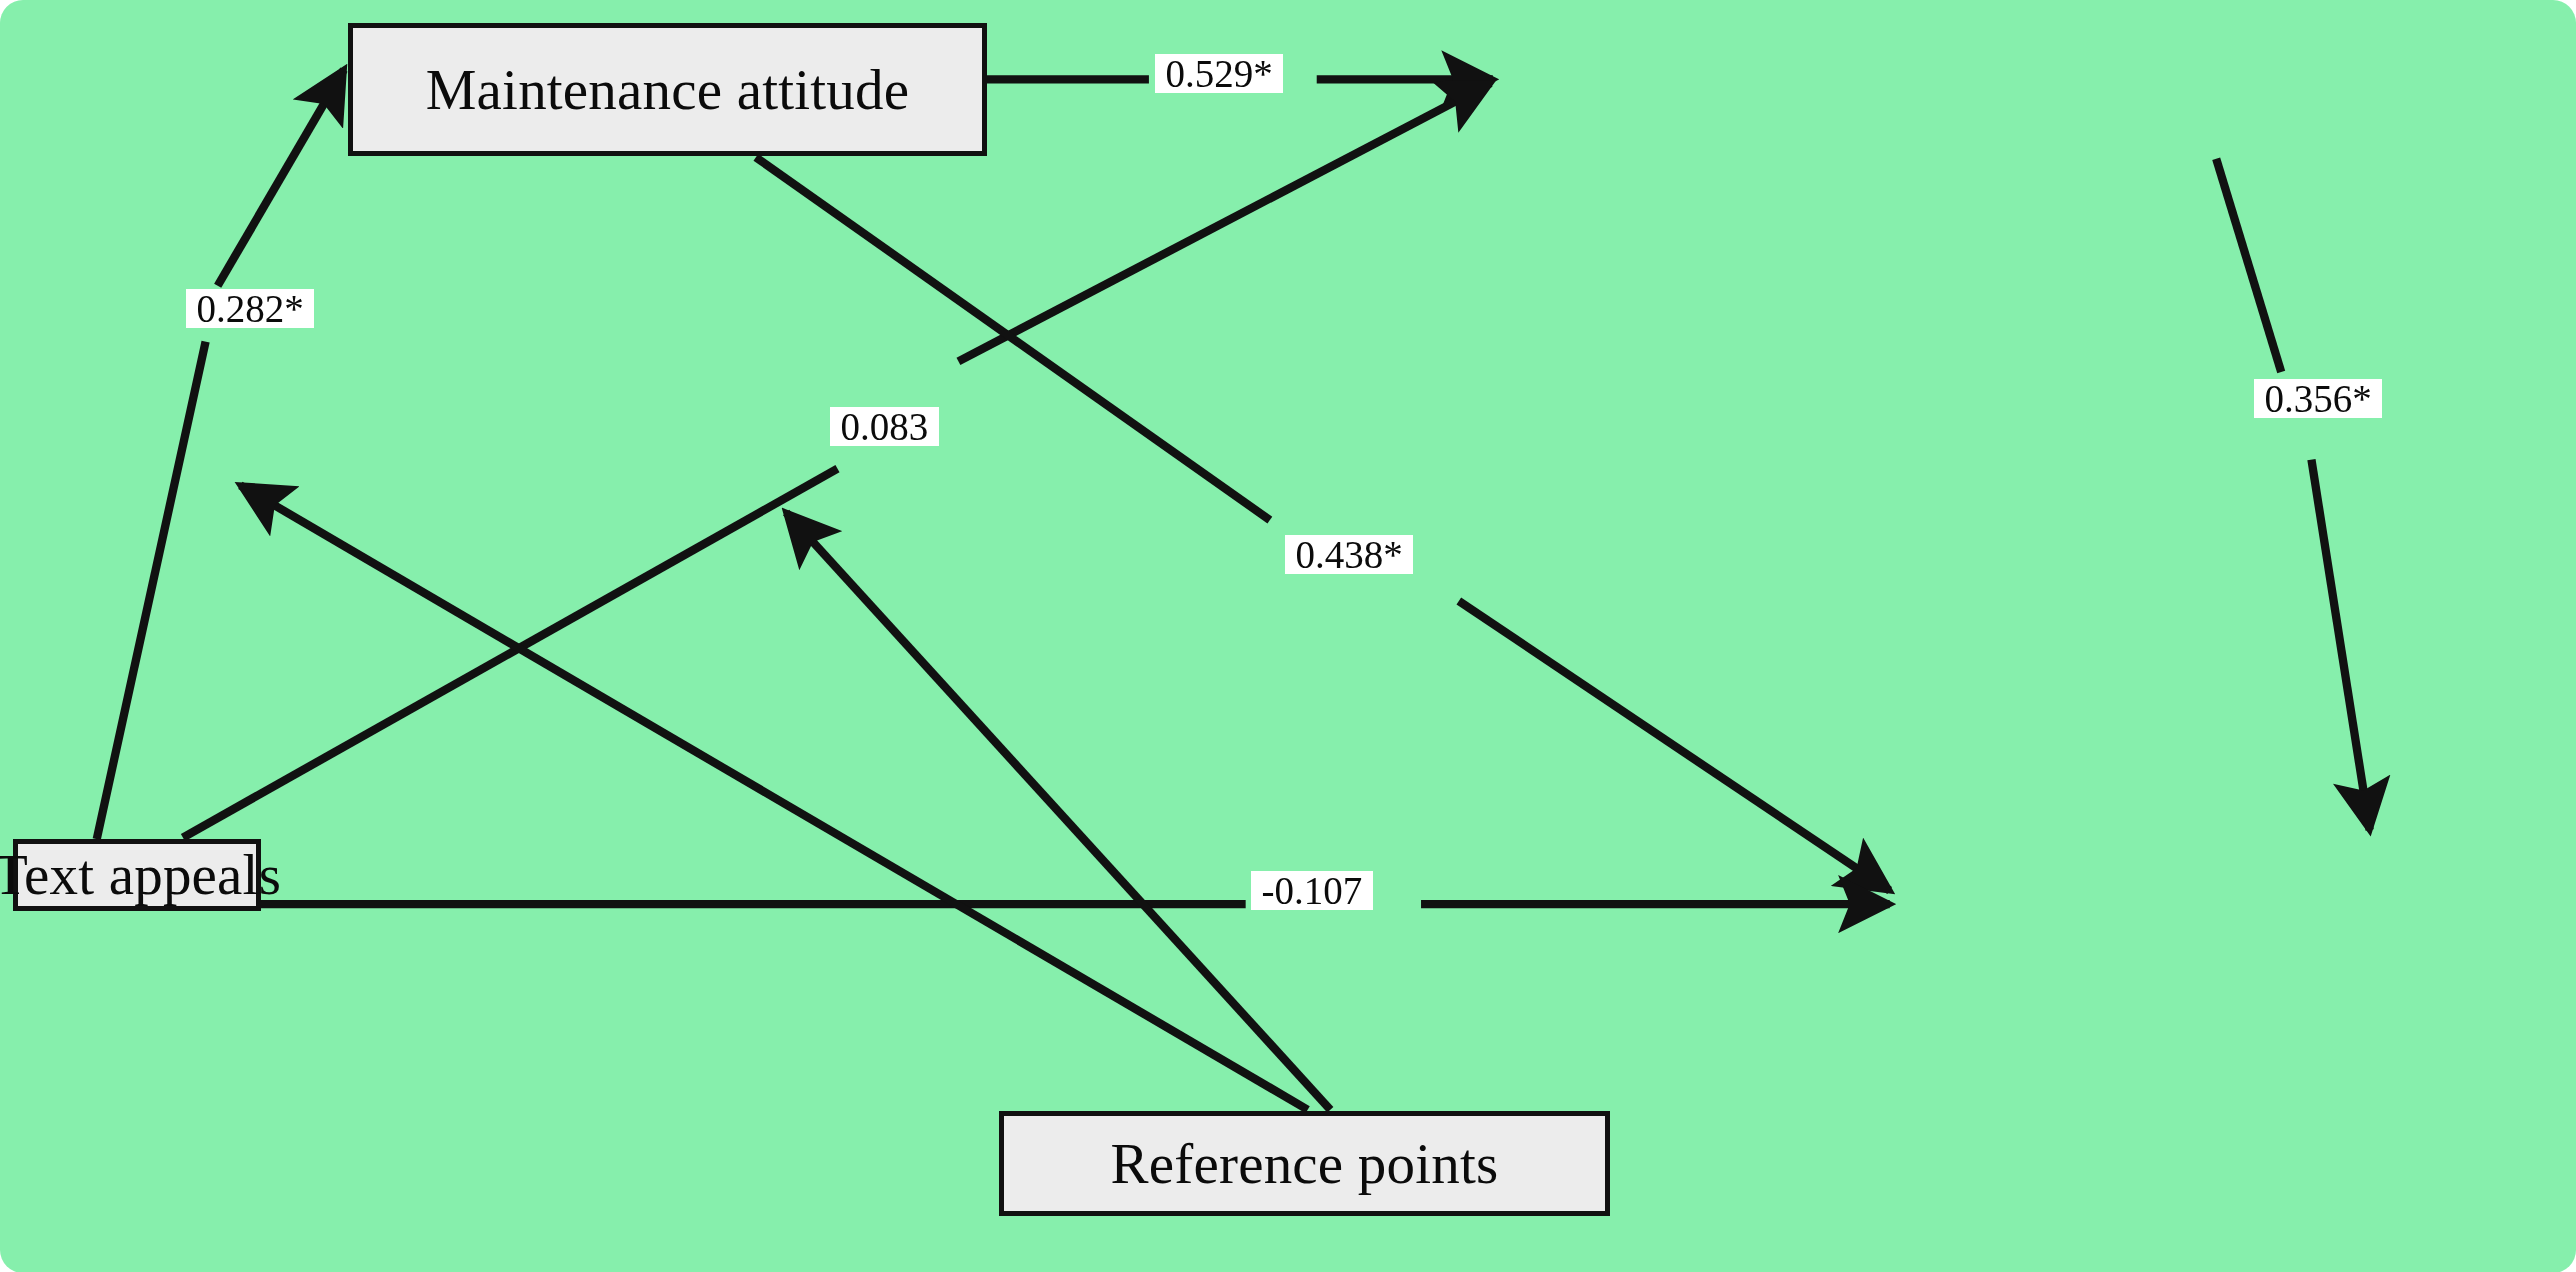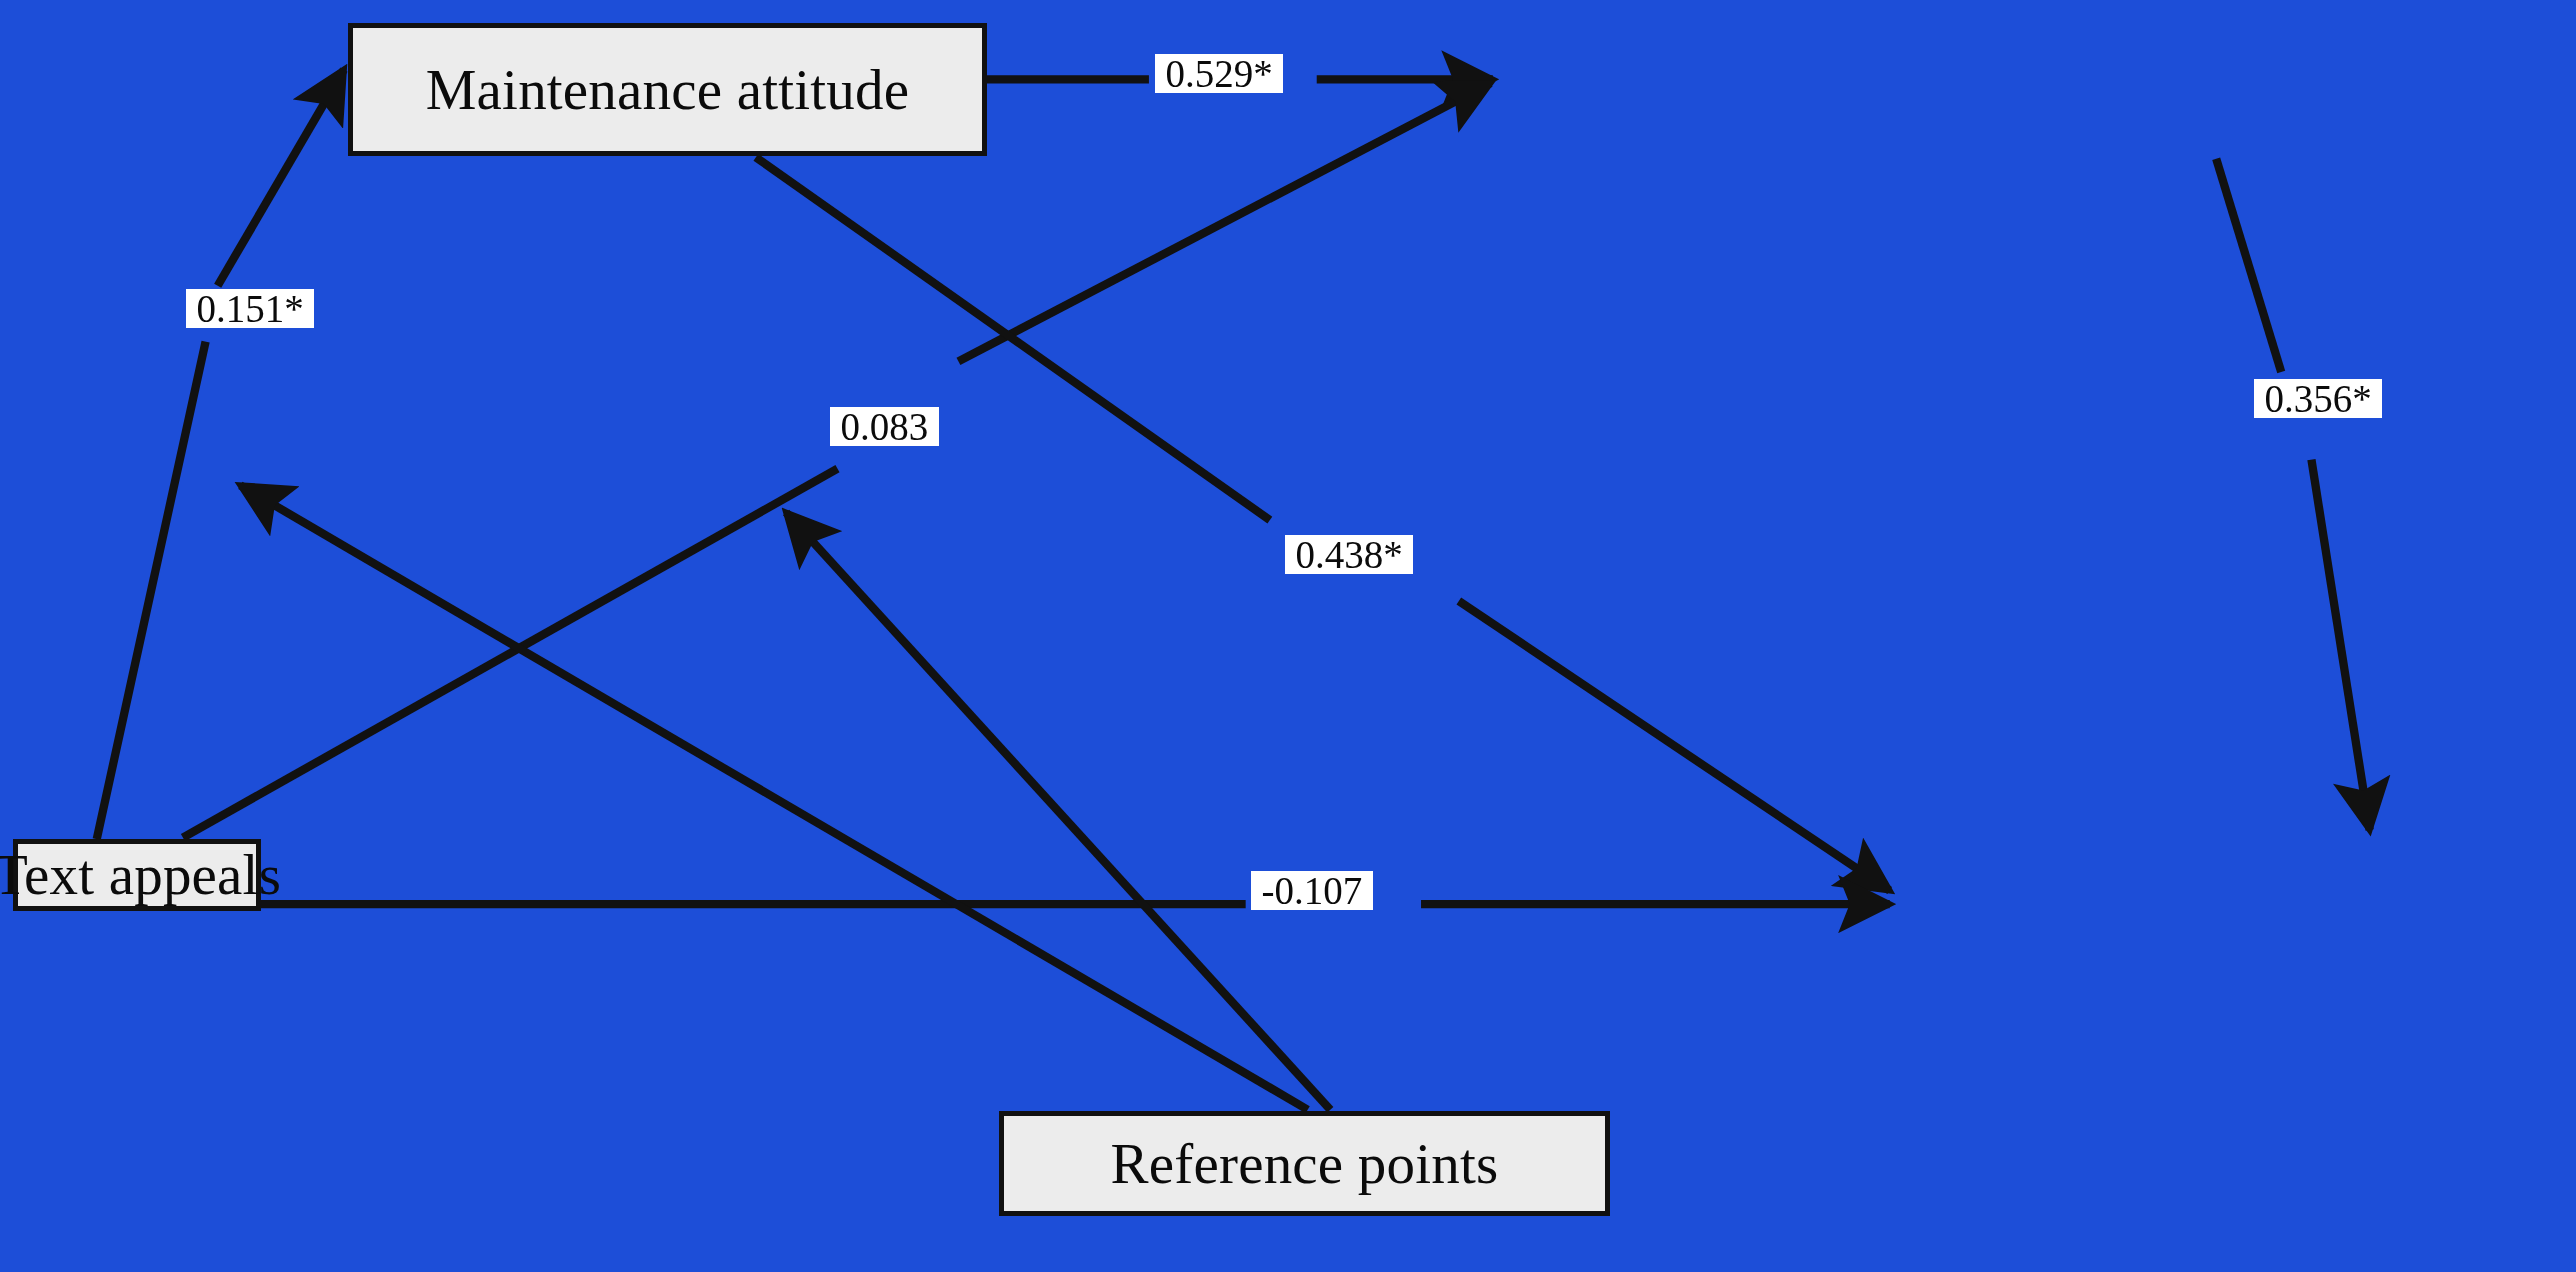--- a/index.html
+++ b/index.html
@@ -8,22 +8,23 @@
     padding: 0;
     background: #ffffff;
   }
   body {
     font-family: "Liberation Serif", "DejaVu Serif", serif;
   }
   #diagram-root {
     position: relative;
     width: 2576px;
     height: 1273px;
-    background: #1d4ed8;
+    background: #86efac;
     overflow: hidden;
+    border-radius: 23px;
   }
   #diagram-svg {
     position: absolute;
     left: 0;
     top: 0;
     width: 2576px;
     height: 1273px;
   }
   .node-box {
     position: absolute;
@@ -115,21 +116,21 @@
     <span class="node-label">Text appeals</span>
   </div>
 
 
   <div class="node-box" style="left:999px; top:1111px; width:611px; height:105px;">
     <span class="node-label">Reference points</span>
   </div>
 
   <div class="edge-label" style="left:1155px; top:54px;">0.529*</div>
 
-  <div class="edge-label" style="left:186px; top:289px;">0.151*</div>
+  <div class="edge-label" style="left:186px; top:289px;">0.282*</div>
 
   <div class="edge-label" style="left:830px; top:407px;">0.083</div>
 
   <div class="edge-label" style="left:1285px; top:535px;">0.438*</div>
 
   <div class="edge-label" style="left:2254px; top:379px;">0.356*</div>
 
   <div class="edge-label" style="left:1251px; top:871px;">-0.107</div>
 
 </div>

